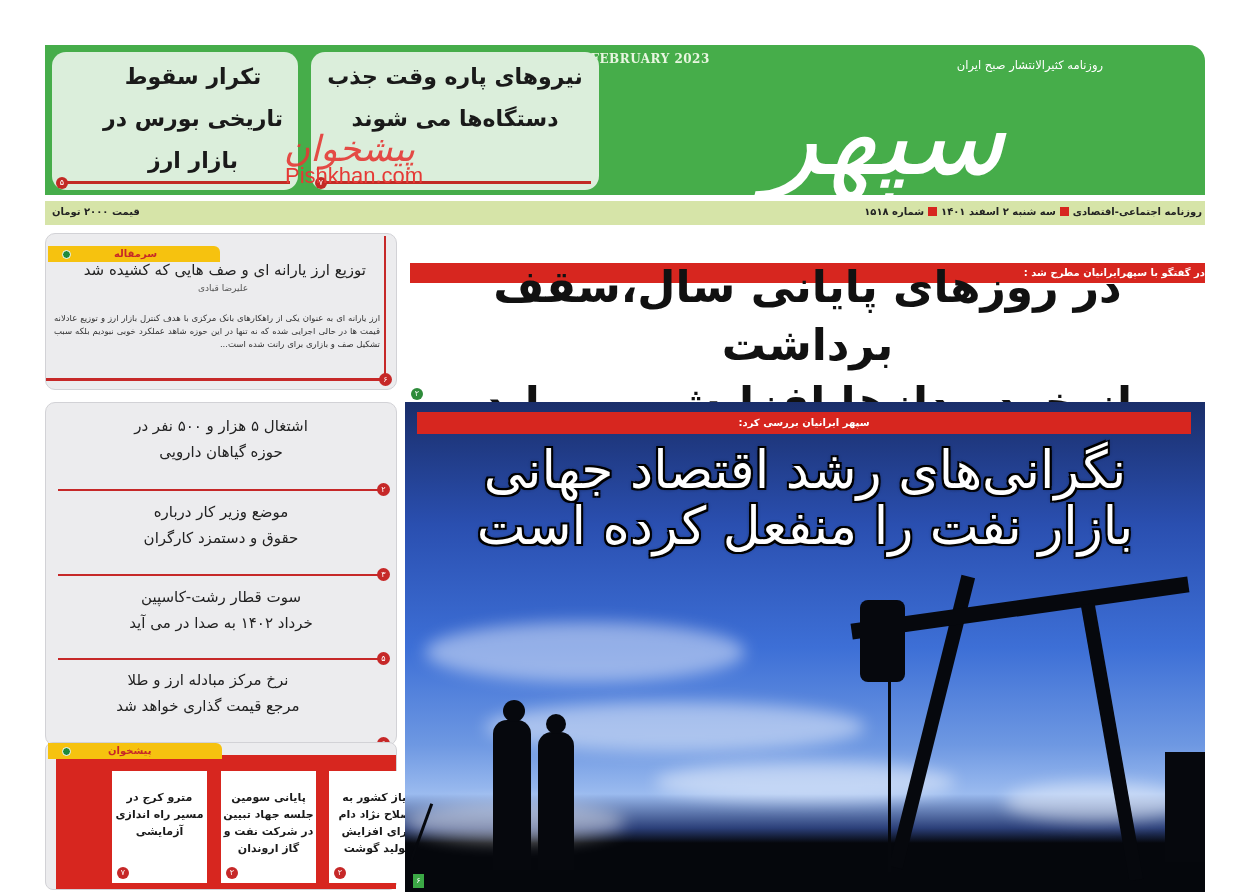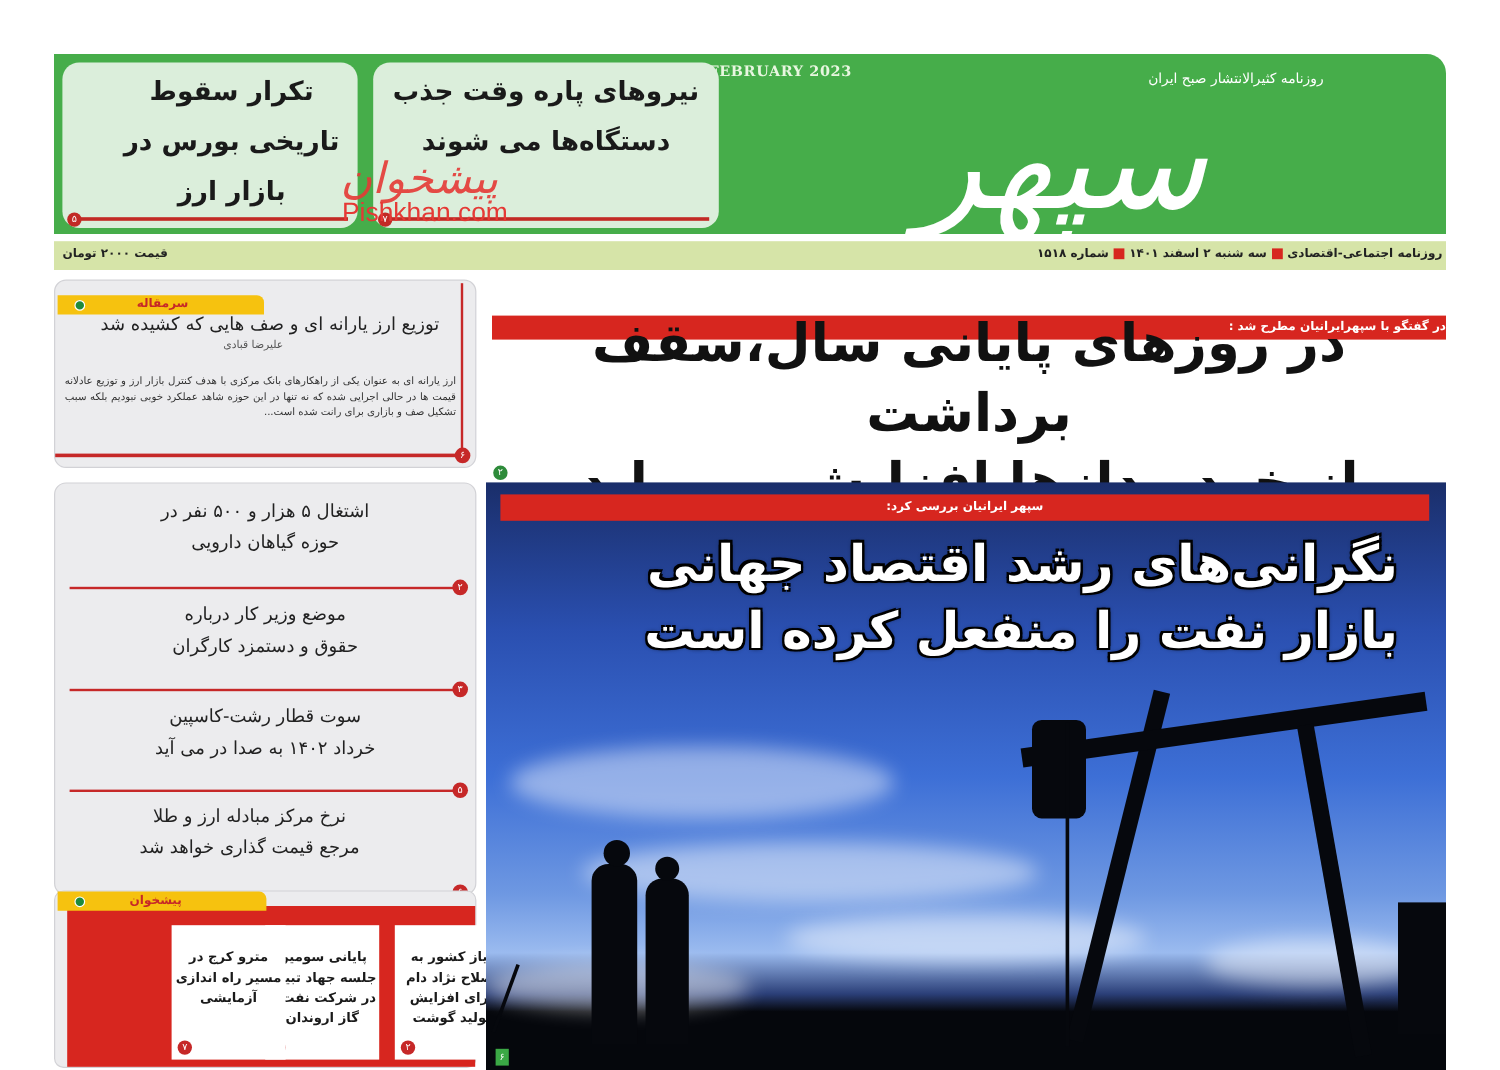--- a/index.html
+++ b/index.html
@@ -32,51 +32,51 @@
   
   .panel { position: absolute; left: 45px; width: 352px; background: #ececee; border-radius: 10px; border: 1px solid #d2d2d6; }
   #editorial { top: 233px; height: 157px; }
   #editorial .tab { position: absolute; left: 2px; top: 2px; width: 172px; height: 16px; background: #f6c20f; border-top-right-radius: 6px; margin-top: 10px; }
   #editorial .tab-label { position: absolute; left: 66px; top: 2px; color: #c62828; font-size: 10px; font-weight: bold; direction: rtl; }
   #editorial .tab-dot { position: absolute; left: 14px; top: 4px; width: 9px; height: 9px; border-radius: 50%; background: #1e8a3c; border: 1px solid #fff; }
   #editorial .rline-v { position: absolute; right: 10px; top: 2px; width: 2px; height: 142px; background: #c62828; }
   #editorial .rline-h { position: absolute; left: 0; right: 10px; top: 144px; height: 3px; background: #c62828; }
   #editorial .r-num { position: absolute; right: 4px; top: 139px; width: 13px; height: 13px; border-radius: 50%; background: #c62828; color: #fff; font-size: 8px; text-align: center; line-height: 13px; }
   #ed-title { position: absolute; right: 30px; top: 27px; font-size: 15px; color: #222; direction: rtl; }
-  #ed-author { position: absolute; left: 140px; top: 49px; font-size: 9px; color: #555; direction: rtl; }
+  #ed-author { position: absolute; left: 152px; top: 49px; font-size: 9px; color: #555; direction: rtl; }
   #ed-body { position: absolute; left: 8px; right: 16px; top: 78px; font-size: 8.5px; line-height: 13px; color: #333; direction: rtl; text-align: justify; }
 
   #briefs { top: 402px; height: 344px; }
   .brief { position: absolute; left: 0; right: 0; height: 84px; text-align: center; direction: rtl; }
   .brief .b-text { font-size: 15px; line-height: 26px; color: #222; padding-top: 10px; }
   .brief .b-line { position: absolute; left: 12px; right: 16px; height: 1.5px; background: #c62828; }
   .brief .b-num { position: absolute; right: 6px; width: 13px; height: 13px; border-radius: 50%; background: #c62828; color: #fff; font-size: 8px; line-height: 13px; text-align: center; }
 
   #pishkhan { position: absolute; left: 45px; top: 742px; width: 352px; height: 148px; background: #ececee; border-radius: 8px; border: 1px solid #d2d2d6; }
   #pish-red { position: absolute; left: 10px; top: 12px; width: 340px; height: 134px; background: #d7261f; }
   #pish-tab { position: absolute; left: 2px; top: 0px; width: 174px; height: 16px; background: #f6c20f; border-top-right-radius: 6px; }
   #pish-tab .tab-label { position: absolute; left: 60px; top: 2px; color: #c62828; font-size: 10px; font-weight: bold; direction: rtl; }
   #pish-tab .tab-dot { position: absolute; left: 14px; top: 4px; width: 9px; height: 9px; border-radius: 50%; background: #1e8a3c; border: 1px solid #fff; }
   .pcard { position: absolute; top: 28px; width: 95px; height: 112px; background: #ffffff; text-align: center; direction: rtl; }
   .pcard .p-text { font-size: 11px; font-weight: bold; line-height: 17px; color: #1a1a1a; padding-top: 18px; }
   .pcard .p-num { position: absolute; left: 5px; bottom: 4px; width: 12px; height: 12px; border-radius: 50%; background: #c62828; color: #fff; font-size: 8px; line-height: 12px; text-align: center; }
   #pcard-1 { left: 283px; }
   #pcard-2 { left: 175px; }
-  #pcard-3 { left: 66px; margin-left: 31px; }
+  #pcard-3 { left: 66px; }
 
   
   #kicker-1 { position: absolute; left: 410px; top: 233px; width: 795px; height: 20px; background: #d7261f; color: #fff; font-size: 10px; font-weight: bold; text-align: right; line-height: 20px; direction: rtl; margin-top: 30px; }
   #headline { position: absolute; left: 410px; top: 258px; width: 795px; text-align: center; direction: rtl; font-weight: bold; font-size: 44px; line-height: 58px; color: #111; letter-spacing: -1px; }
   #headline-num { position: absolute; left: 411px; top: 388px; width: 12px; height: 12px; border-radius: 50%; background: #2e8b3a; color: #fff; font-size: 8px; line-height: 12px; text-align: center; }
 
   #photo { position: absolute; left: 405px; top: 402px; width: 800px; height: 490px; overflow: hidden;
     background: linear-gradient(180deg, #1a2e6a 0%, #2a4fb0 25%, #3d6fd6 50%, #6e98e2 70%, #9bbbef 80%, #2b3f78 87%, #05070c 90%, #05070c 100%); }
   .cloud { position: absolute; border-radius: 50%; background: rgba(255,255,255,0.45); filter: blur(8px); }
   #kicker-2 { position: absolute; left: 12px; top: 10px; width: 774px; height: 22px; background: #d7261f; color: #fff; font-size: 10px; font-weight: bold; text-align: center; line-height: 22px; direction: rtl; }
-  #photo-headline { position: absolute; left: 40px; top: 40px; width: 720px; direction: rtl; font-weight: bold; font-size: 42px; line-height: 56px; color: #ffffff; text-shadow: 0 0 4px #000, 2px 2px 0 #000, -2px -2px 0 #000, 2px -2px 0 #000, -2px 2px 0 #000; }
+  #photo-headline { position: absolute; left: 40px; top: 40px; width: 720px; text-align: center; direction: rtl; font-weight: normal; font-size: 52px; line-height: 56px; color: #ffffff; text-shadow: 0 0 4px #000, 2px 2px 0 #000, -2px -2px 0 #000, 2px -2px 0 #000, -2px 2px 0 #000; }
   .sil { position: absolute; background: #06080d; }
   #photo-num { position: absolute; left: 8px; top: 472px; width: 11px; height: 14px; background: #3ba845; color: #fff; font-size: 8px; text-align: center; line-height: 14px; }
 </style>
 </head>
 <body>
 
 <div id="masthead"></div>
 <div id="date-en">21 FEBRUARY 2023</div>
 <div id="tagline">روزنامه کثیرالانتشار صبح ایران</div>
 <div id="logo">سپهر ایرانیان</div>

